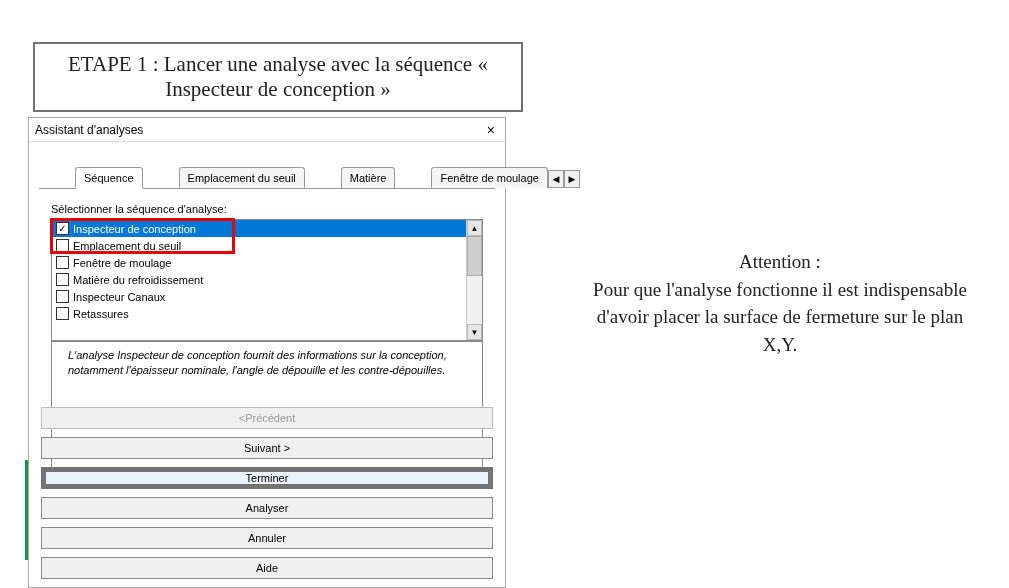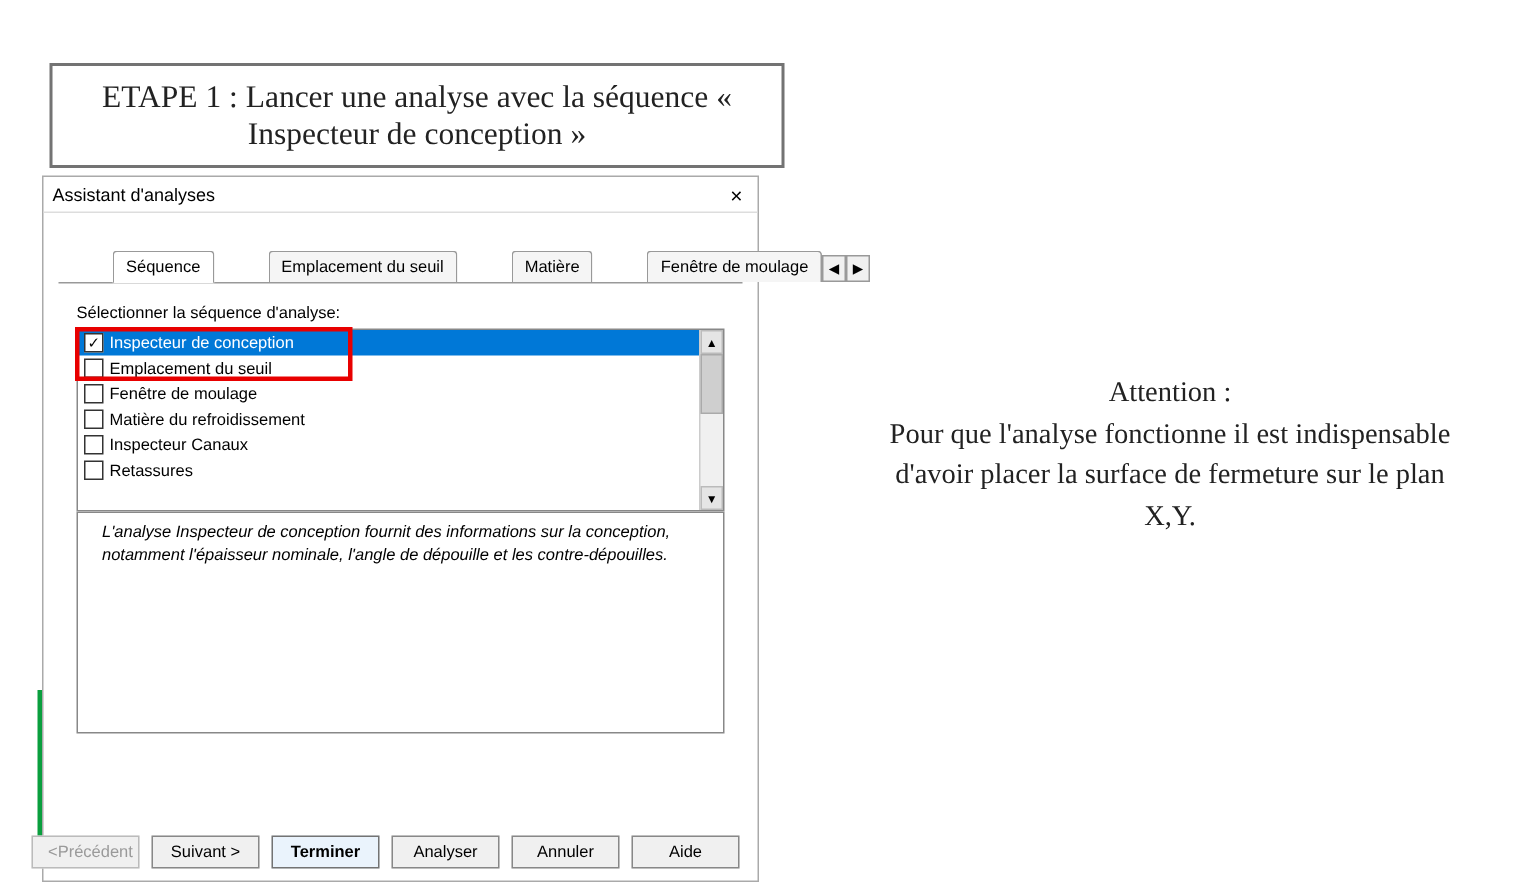--- a/index.html
+++ b/index.html
@@ -66,28 +66,28 @@
     position: absolute; border: 3px solid #e80000; pointer-events: none;
   }
   
   .info-box {
     margin: 0 22px; border: 1px solid #888; height: 148px; background: #fff;
     padding: 6px 16px; font-size: 11px; line-height: 1.35; font-style: italic;
   }
   
   .button-row {
     position: absolute; bottom: 8px; left: 0; right: 0;
-    display: flex; justify-content: flex-end; padding: 0 12px; gap: 8px;
+    display: flex; justify-content: flex-end; padding: 0 12px; gap: 8px; flex-direction: column;
   }
   .btn {
     min-width: 72px; height: 22px; font-size: 11px; border: 1px solid #888;
     background: #f0f0f0; cursor: pointer; padding: 0 10px;
   }
   .btn.disabled { color: #9a9a9a; border-color: #bbb; }
-  .btn.primary { border: 1px solid #737373; background: #eaf3fc; font-weight: bold; }
+  .btn.primary { border: 5px solid #737373; background: #eaf3fc; }
   
   .side-note {
     position: absolute; left: 580px; top: 200px; width: 400px;
     font-family: Georgia, serif; font-size: 19px; font-weight: 400; color: #222;
     text-align: center; line-height: 1.45; margin-top: 48px;
   }
 </style>
 </head>
 <body>
 

